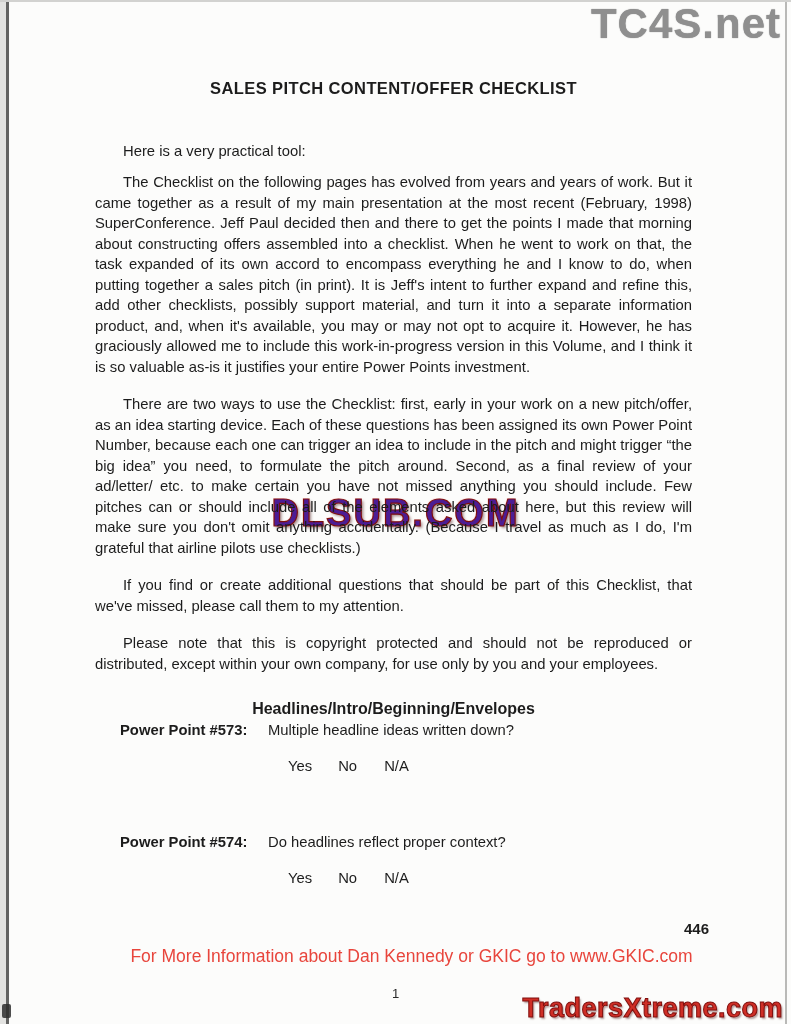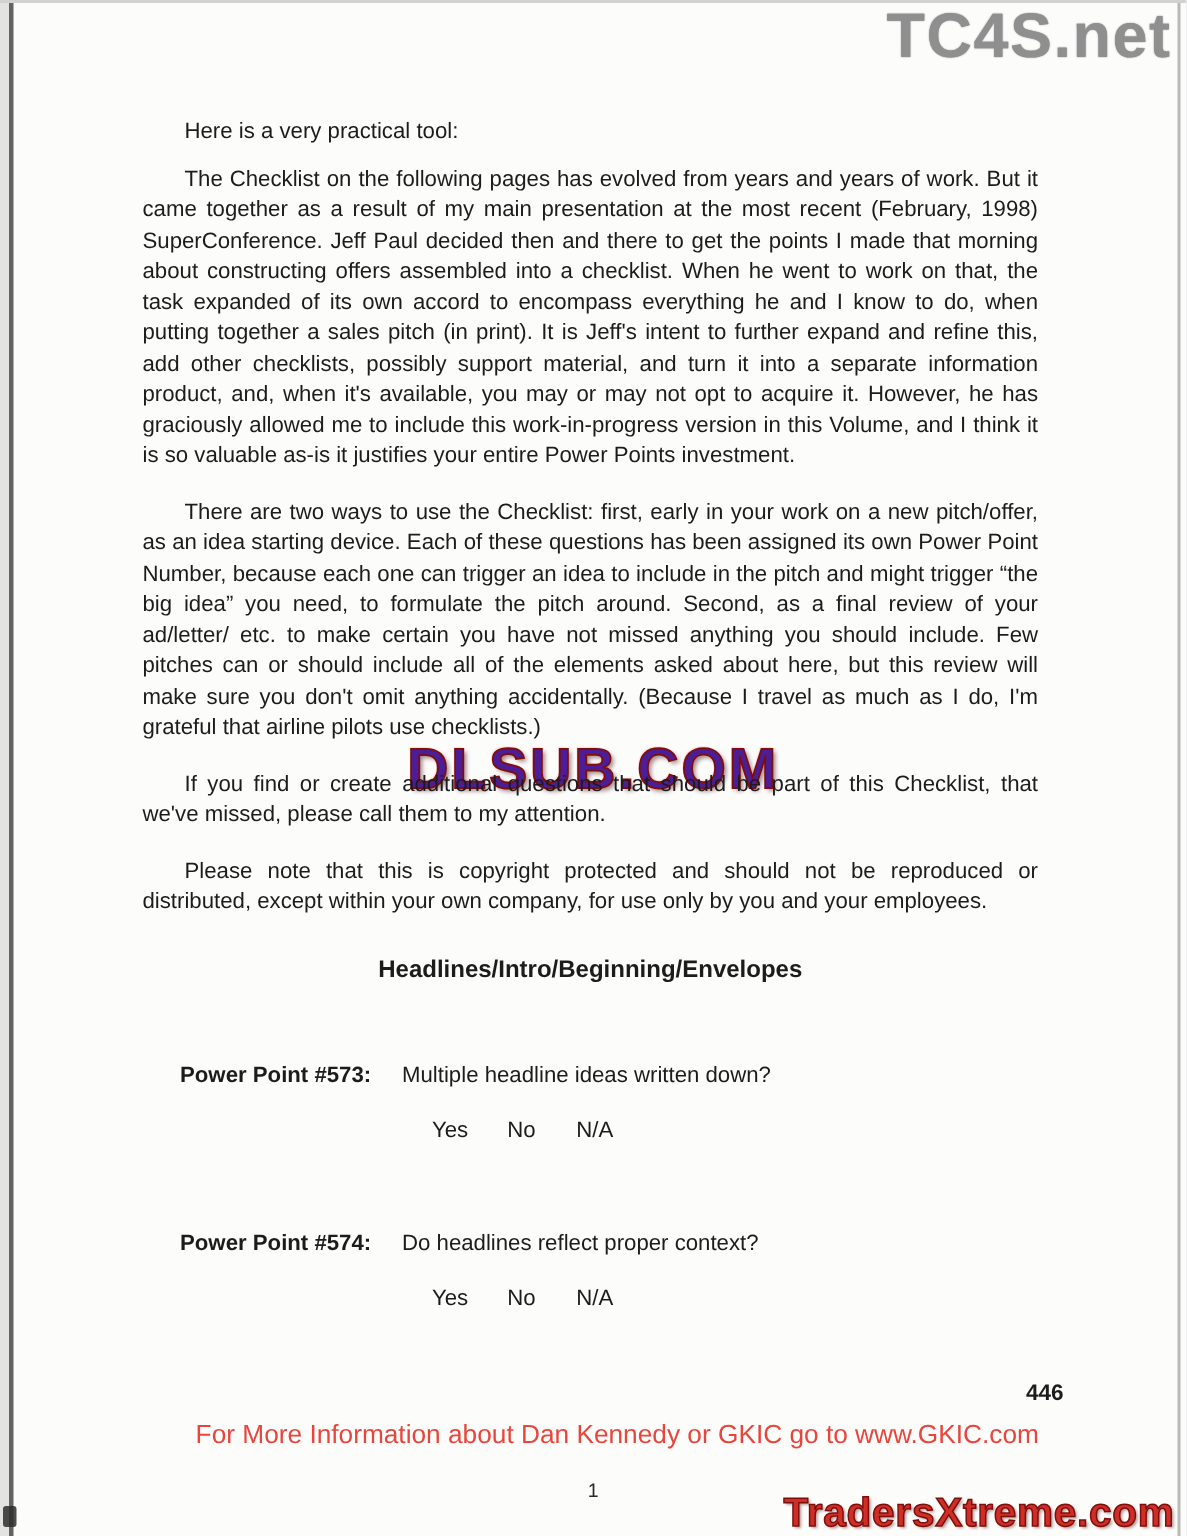--- a/index.html
+++ b/index.html
@@ -46,21 +46,20 @@
     text-indent: 28px;
     text-align: justify;
     margin-bottom: 17px;
   }
   .para.last { margin-bottom: 0; }
   .section-heading {
     text-align: center;
     font-weight: bold;
     font-size: 16px;
     margin-top: 25px;
-    margin-bottom: 50px;
   }
   .pp-row { margin-left: 25px; margin-bottom: 55px; }
   .pp-line { display: flex; }
   .pp-label { font-weight: bold; width: 148px; flex: 0 0 148px; }
   .pp-question { }
   .pp-options { margin-left: 168px; margin-top: 16px; display: flex; }
   .pp-option { margin-right: 26px; min-width: 20px; }
 
   
   .wm-tc4s {
@@ -111,20 +110,21 @@
   <div class="edge-left-line"></div>
   <div class="edge-right-line"></div>
   <div class="edge-top-line"></div>
   <div class="edge-bottom-smudge"></div>
 
   <div class="wm-tc4s">TC4S.net</div>
   <div class="wm-dlsub">DLSUB.COM</div>
   <div class="wm-traders">TradersXtreme.com</div>
 
   <div class="content">
+    <div class="doc-title">SALES PITCH CONTENT/OFFER CHECKLIST</div>
 
     <div class="intro-line">Here is a very practical tool:</div>
 
     <p class="para">The Checklist on the following pages has evolved from years and years of work. But it came together as a result of my main presentation at the most recent (February, 1998) SuperConference. Jeff Paul decided then and there to get the points I made that morning about constructing offers assembled into a checklist. When he went to work on that, the task expanded of its own accord to encompass everything he and I know to do, when putting together a sales pitch (in print).  It is Jeff's intent to further expand and refine this, add other checklists, possibly support material, and turn it into a separate information product, and, when it's available, you may or may not opt to acquire it. However, he has graciously allowed me to include this work-in-progress version in this Volume, and I think it is so valuable as-is it justifies your entire Power Points investment.</p>
     <p class="para">There are two ways to use the Checklist: first, early in your work on a new pitch/offer, as an idea starting device. Each of these questions has been assigned its own Power Point Number, because each one can trigger an idea to include in the pitch and might trigger “the big idea” you need, to formulate the pitch around.  Second, as a final review of your ad/letter/ etc. to make certain you have not missed anything you should include. Few pitches can or should include all of the elements asked about here, but this review will make sure you don't omit anything accidentally. (Because I travel as much as I do, I'm grateful that airline pilots use checklists.)</p>
     <p class="para">If you find or create additional questions that should be part of this Checklist, that we've missed, please call them to my attention.</p>
     <p class="para last">Please note that this is copyright protected and should not be reproduced or distributed, except within your own company, for use only by you and your employees.</p>
 
     <div class="section-heading">Headlines/Intro/Beginning/Envelopes</div>
 

